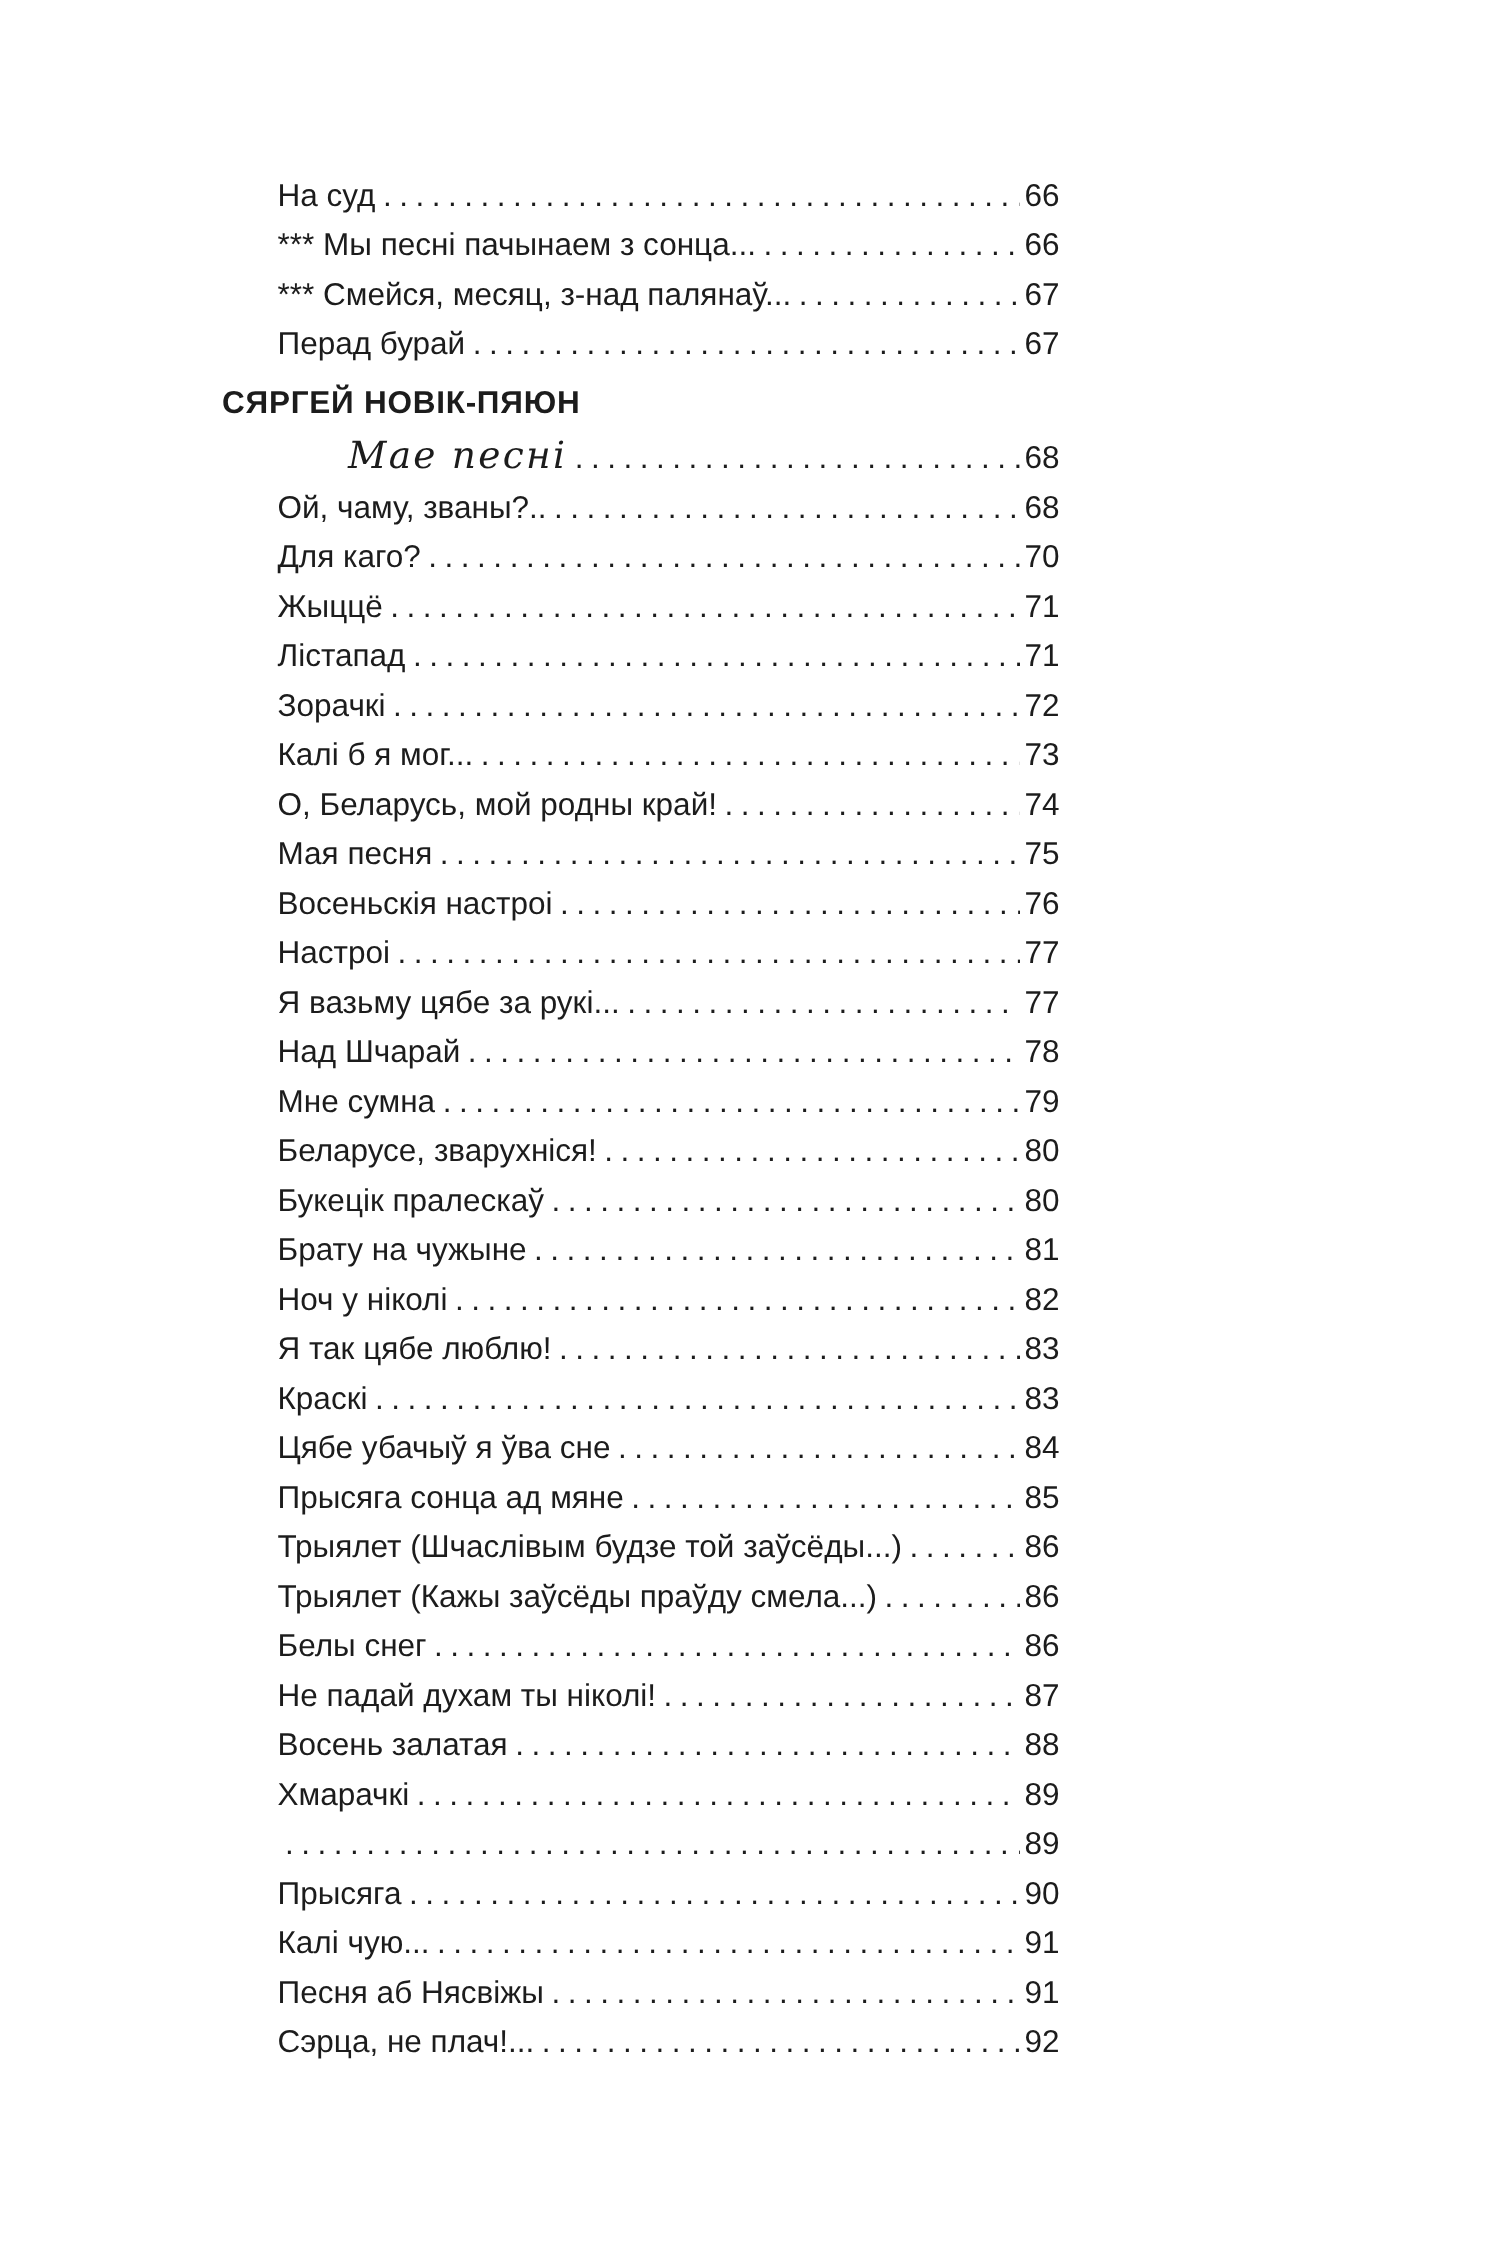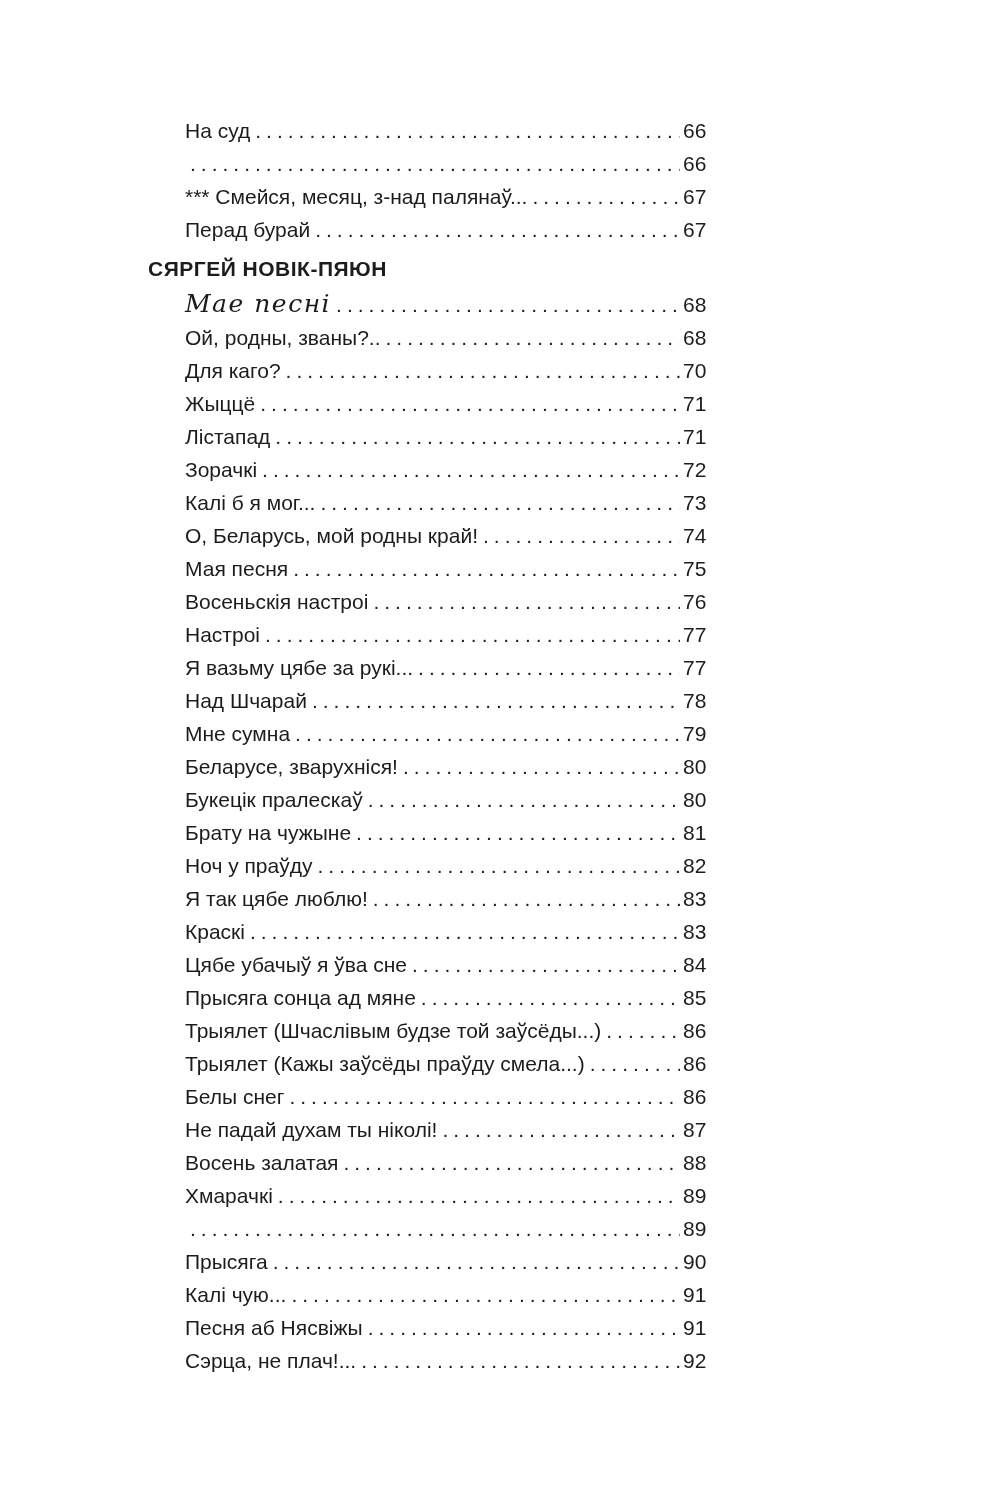--- a/index.html
+++ b/index.html
@@ -37,20 +37,21 @@
   }
   .row .title {
     white-space: pre;
     flex-shrink: 0;
   }
   .row.script .title {
     font-family: "DejaVu Serif", serif;
     font-style: italic;
     font-size: 25px;
     letter-spacing: 1.5px;
+    margin-left: 47px;
   }
   .dots {
     flex: 1 1 auto;
     overflow: hidden;
     white-space: nowrap;
     margin: 0 3px 0 5px;
     min-width: 0;
   }
   .dots::after {
     content: "........................................................................................................................................";
@@ -67,41 +68,42 @@
 <body>
 
 <div class="page">
   <div class="toc">
       <div class="row">
         <span class="title">На суд</span>
         <span class="dots"></span>
         <span class="pagenum">66</span>
       </div>
       <div class="row">
+        <span class="title">*** Мы песні пачынаем з сонца...</span>
         <span class="dots"></span>
         <span class="pagenum">66</span>
       </div>
       <div class="row">
         <span class="title">*** Смейся, месяц, з-над палянаў...</span>
         <span class="dots"></span>
         <span class="pagenum">67</span>
       </div>
       <div class="row">
         <span class="title">Перад бурай</span>
         <span class="dots"></span>
         <span class="pagenum">67</span>
       </div>
       <div class="heading">СЯРГЕЙ НОВІК-ПЯЮН</div>
       <div class="row script">
         <span class="title">Мае песні</span>
         <span class="dots"></span>
         <span class="pagenum">68</span>
       </div>
       <div class="row">
-        <span class="title">Ой, родны, званы?..</span>
+        <span class="title">Ой, чаму, званы?..</span>
         <span class="dots"></span>
         <span class="pagenum">68</span>
       </div>
       <div class="row">
         <span class="title">Для каго?</span>
         <span class="dots"></span>
         <span class="pagenum">70</span>
       </div>
       <div class="row">
         <span class="title">Жыццё</span>
@@ -167,21 +169,21 @@
         <span class="title">Букецік пралескаў</span>
         <span class="dots"></span>
         <span class="pagenum">80</span>
       </div>
       <div class="row">
         <span class="title">Брату на чужыне</span>
         <span class="dots"></span>
         <span class="pagenum">81</span>
       </div>
       <div class="row">
-        <span class="title">Ноч у праўду</span>
+        <span class="title">Ноч у ніколі</span>
         <span class="dots"></span>
         <span class="pagenum">82</span>
       </div>
       <div class="row">
         <span class="title">Я так цябе люблю!</span>
         <span class="dots"></span>
         <span class="pagenum">83</span>
       </div>
       <div class="row">
         <span class="title">Краскі</span>

